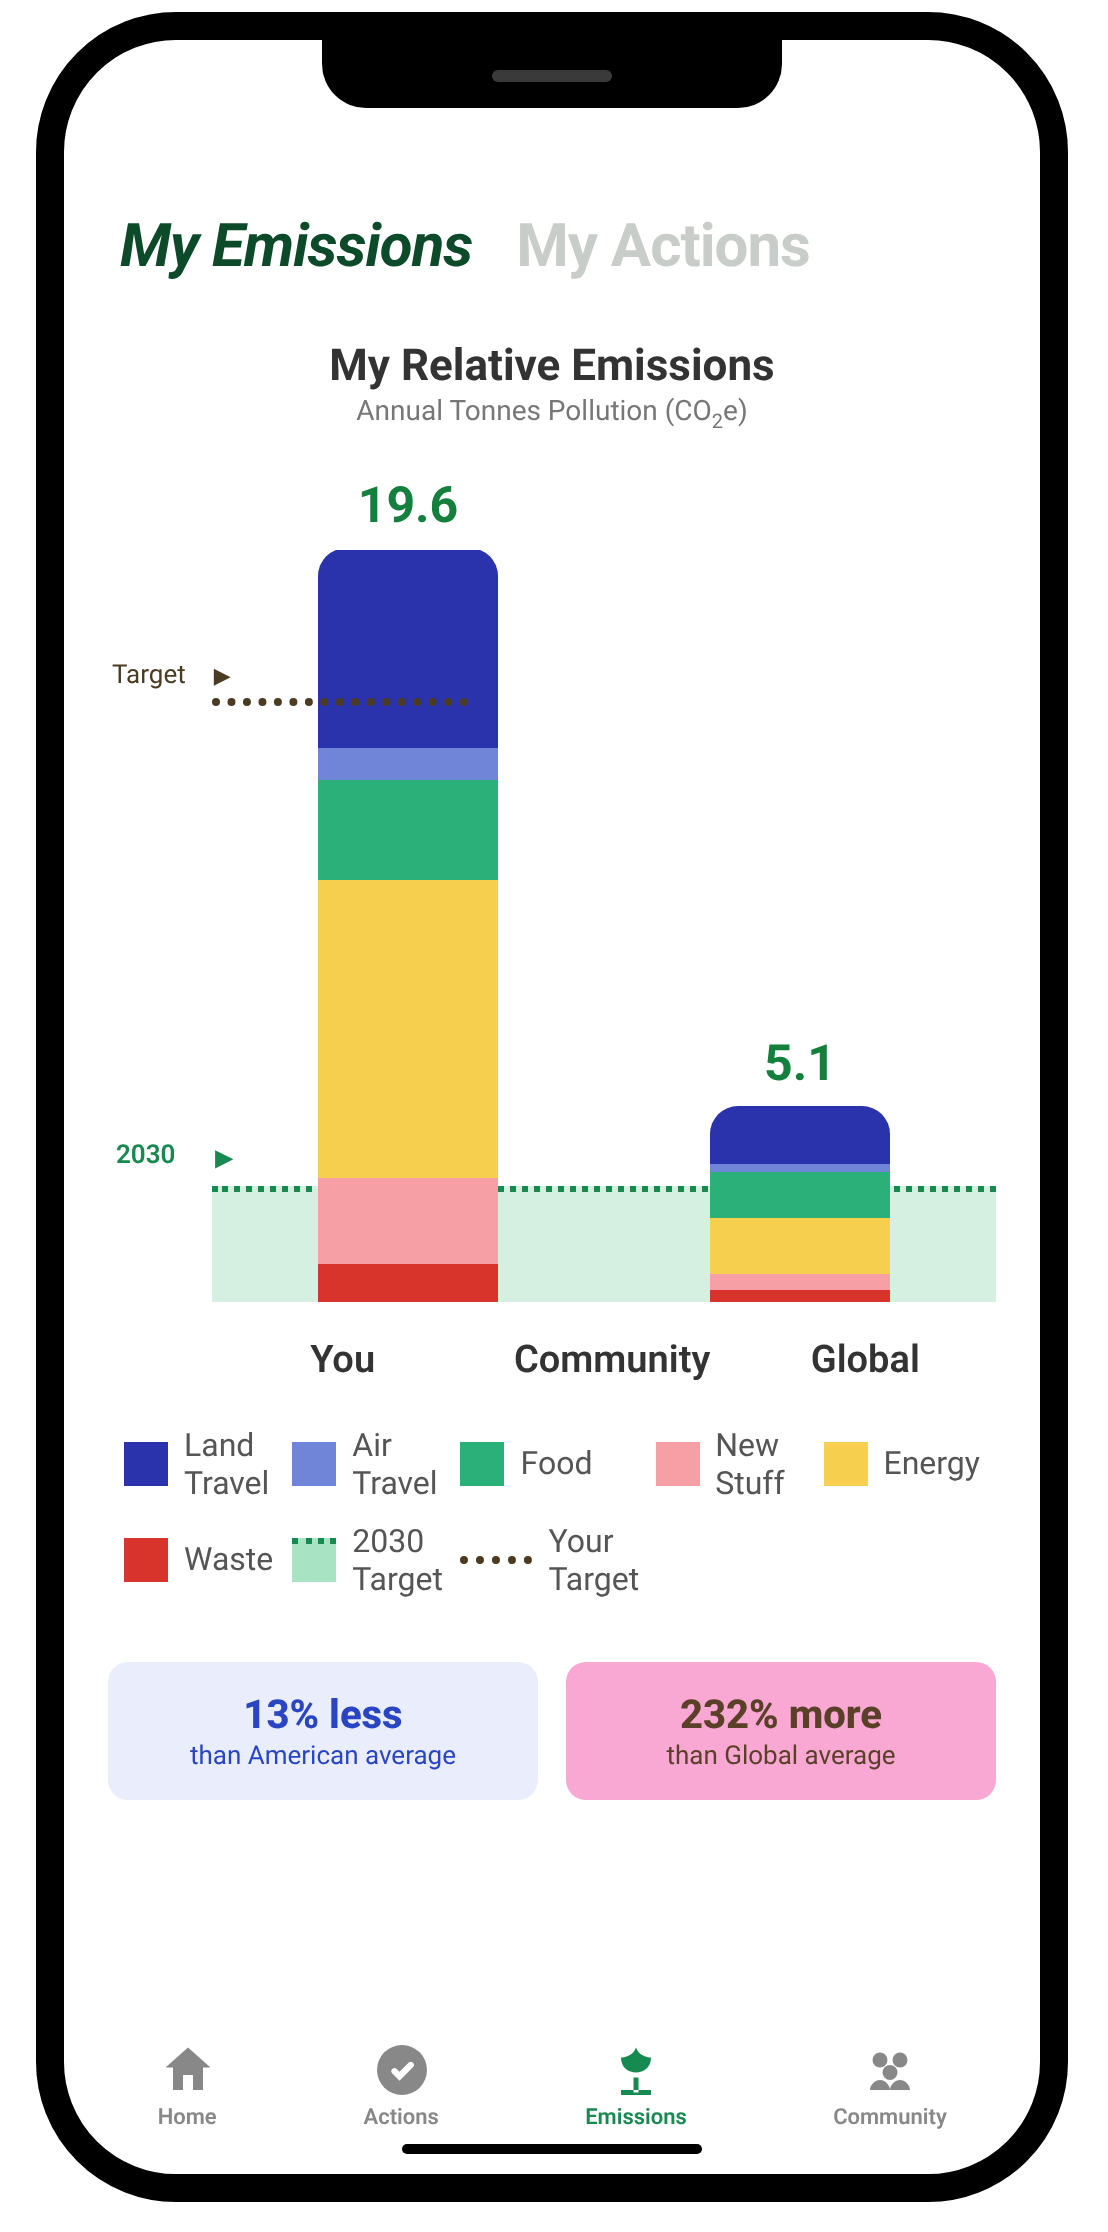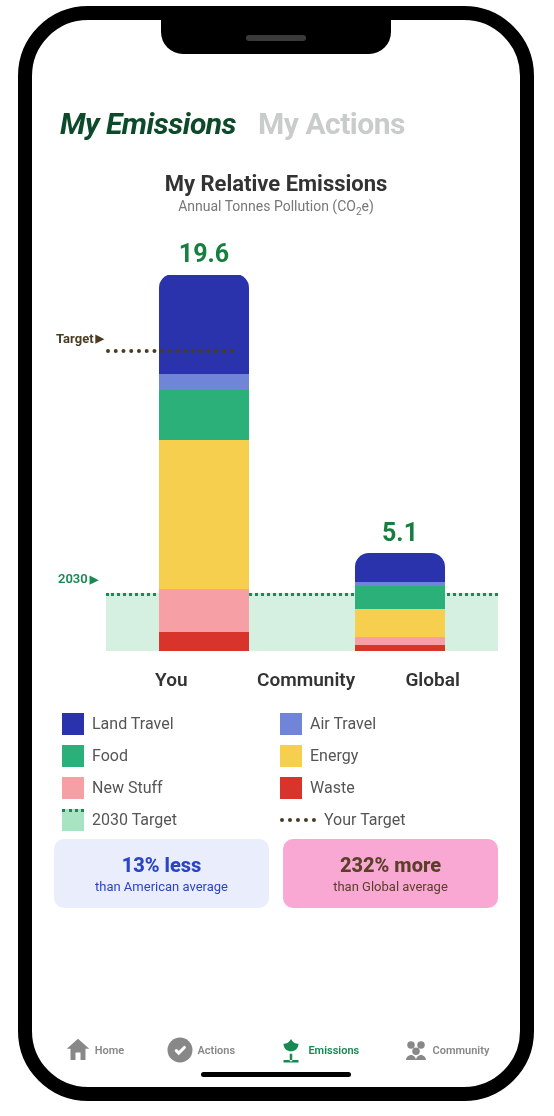--- a/index.html
+++ b/index.html
@@ -71,35 +71,35 @@
   
   .band-2030 {
     position: absolute; left: 0; right: 0;
     background: #d5f0e1;
     border-top: 3px dotted #178a52;
     bottom: 0;
   }
   .label-2030 {
     position: absolute; left: -48px;
     font-size: 13px; font-weight: 600; color: #178a52;
-    display: flex; align-items: flex-end; gap: 2px;
+    display: flex; align-items: flex-end; gap: 20px;
     transform: translateY(-50%);
   }
   .label-2030 .tri { color: #178a52; font-size: 11px; }
 
   
   .target-line {
     position: absolute; left: 0;
     border-top: 4px dotted #4a3b22;
     z-index: 5;
   }
   .label-target {
     position: absolute; left: -50px;
-    font-size: 13px; font-weight: 700; color: #4a3b22;
-    display: flex; align-items: center; gap: 2px;
+    font-size: 13px; font-weight: 400; color: #4a3b22;
+    display: flex; align-items: center; gap: 14px;
     transform: translateY(-50%);
   }
   .label-target .tri { color: #4a3b22; font-size: 11px; }
 
   .bars { position: absolute; inset: 0; display: flex; justify-content: space-around; align-items: flex-end; z-index: 2; }
   .bar-col { width: 90px; display: flex; flex-direction: column; align-items: center; }
   .bar-total { font-size: 25px; font-weight: 700; color: #15803d; margin-bottom: 6px; }
   .bar {
     width: 90px;
     display: flex; flex-direction: column-reverse;
@@ -108,47 +108,47 @@
   }
   .seg { width: 100%; }
 
   .x-labels {
     position: absolute; left: 52px; right: 0; bottom: 10px;
     display: flex; justify-content: space-around;
   }
   .x-labels span { font-size: 19px; font-weight: 600; color: #333; width: 90px; text-align: center; }
 
   
-  .legend { margin-top: 12px; padding: 0 8px; display: grid; grid-template-columns: repeat(2, 1fr); row-gap: 10px; column-gap: 8px; }
+  .legend { margin-top: 12px; padding: 0 8px; display: grid; grid-template-columns: repeat(5, 1fr); row-gap: 10px; column-gap: 8px; }
   .legend-item { display: flex; align-items: center; gap: 8px; font-size: 16px; color: #555; }
   .sw { width: 22px; height: 22px; flex: 0 0 22px; }
   .sw-2030 { background: #a8e3c4; border-top: 3px dotted #178a52; }
   .sw-target { width: 36px; height: 0; border-top: 4px dotted #4a3b22; flex: 0 0 36px; }
 
   
-  .stat-cards { display: flex; gap: 14px; margin-top: 8px; }
+  .stat-cards { display: flex; gap: 14px; margin-top: 32px; }
   .card {
     flex: 1; border-radius: 10px; padding: 14px 8px; text-align: center;
   }
   .card-blue { background: #eaeefc; }
   .card-blue .big { color: #2a45c4; }
   .card-blue .small { color: #2a45c4; }
   .card-brown { background: #f9a8d4; }
   .card-brown .big { color: #5a4028; }
   .card-brown .small { color: #5a4028; }
   .card .big { font-size: 20px; font-weight: 800; }
   .card .small { font-size: 13px; font-weight: 400; margin-top: 2px; }
 
   
   .bottom-nav {
     position: absolute; left: 0; right: 0; bottom: 18px;
     display: flex; justify-content: space-around;
     padding: 10px 10px 4px 10px;
   }
-  .nav-item { display: flex; flex-direction: row; align-items: center; gap: 2px; color: #888; font-size: 11px; font-weight: 600; }
+  .nav-item { display: flex; flex-direction: column; align-items: center; gap: 2px; color: #888; font-size: 11px; font-weight: 600; }
   .nav-item.active { color: #178a52; }
   .nav-item svg { width: 30px; height: 30px; }
   .nav-item.active svg { fill: #178a52; }
   .nav-item svg { fill: #888; }
 </style>
 </head>
 <body>
 
 <div class="phone">
   <div class="notch"></div>
@@ -219,26 +219,26 @@
         </div>
       <div class="legend-item">
           <span class="sw" style="background:#7185d8"></span>
           <span>Air Travel</span>
         </div>
       <div class="legend-item">
           <span class="sw" style="background:#2bb07a"></span>
           <span>Food</span>
         </div>
       <div class="legend-item">
+          <span class="sw" style="background:#f6a0a6"></span>
+          <span>New Stuff</span>
+        </div>
+      <div class="legend-item">
           <span class="sw" style="background:#f5cf4d"></span>
           <span>Energy</span>
-        </div>
-      <div class="legend-item">
-          <span class="sw" style="background:#f6a0a6"></span>
-          <span>New Stuff</span>
         </div>
       <div class="legend-item">
           <span class="sw" style="background:#d9342b"></span>
           <span>Waste</span>
         </div>
       <div class="legend-item">
           <span class="sw sw-2030"></span>
           <span>2030 Target</span>
         </div>
       <div class="legend-item">

